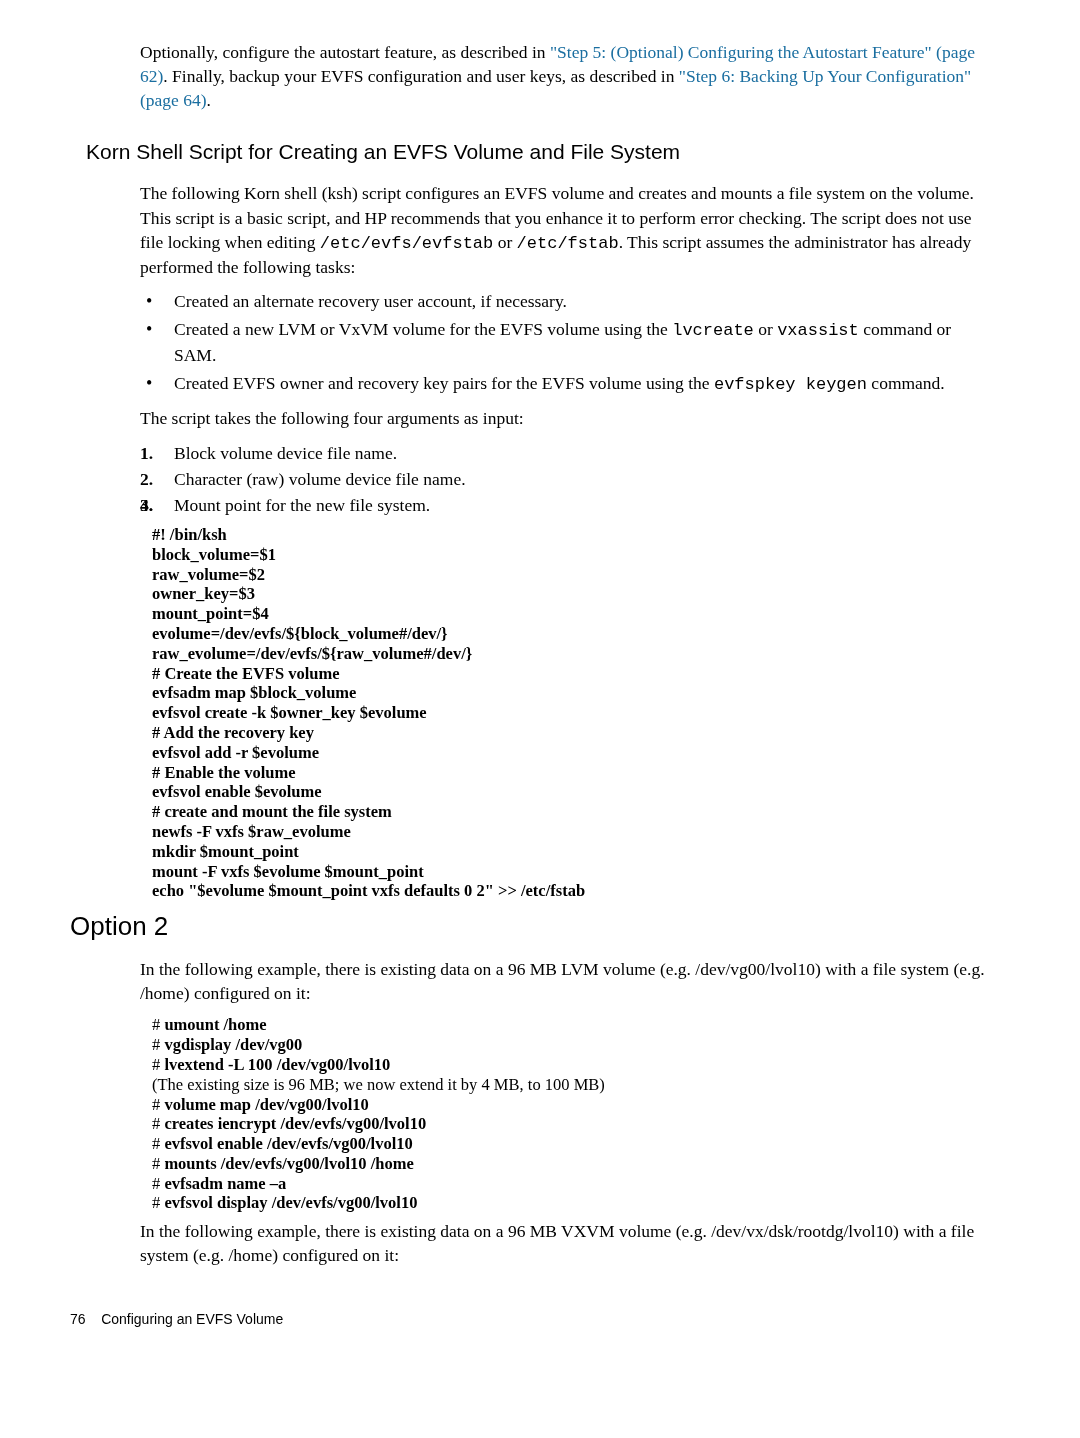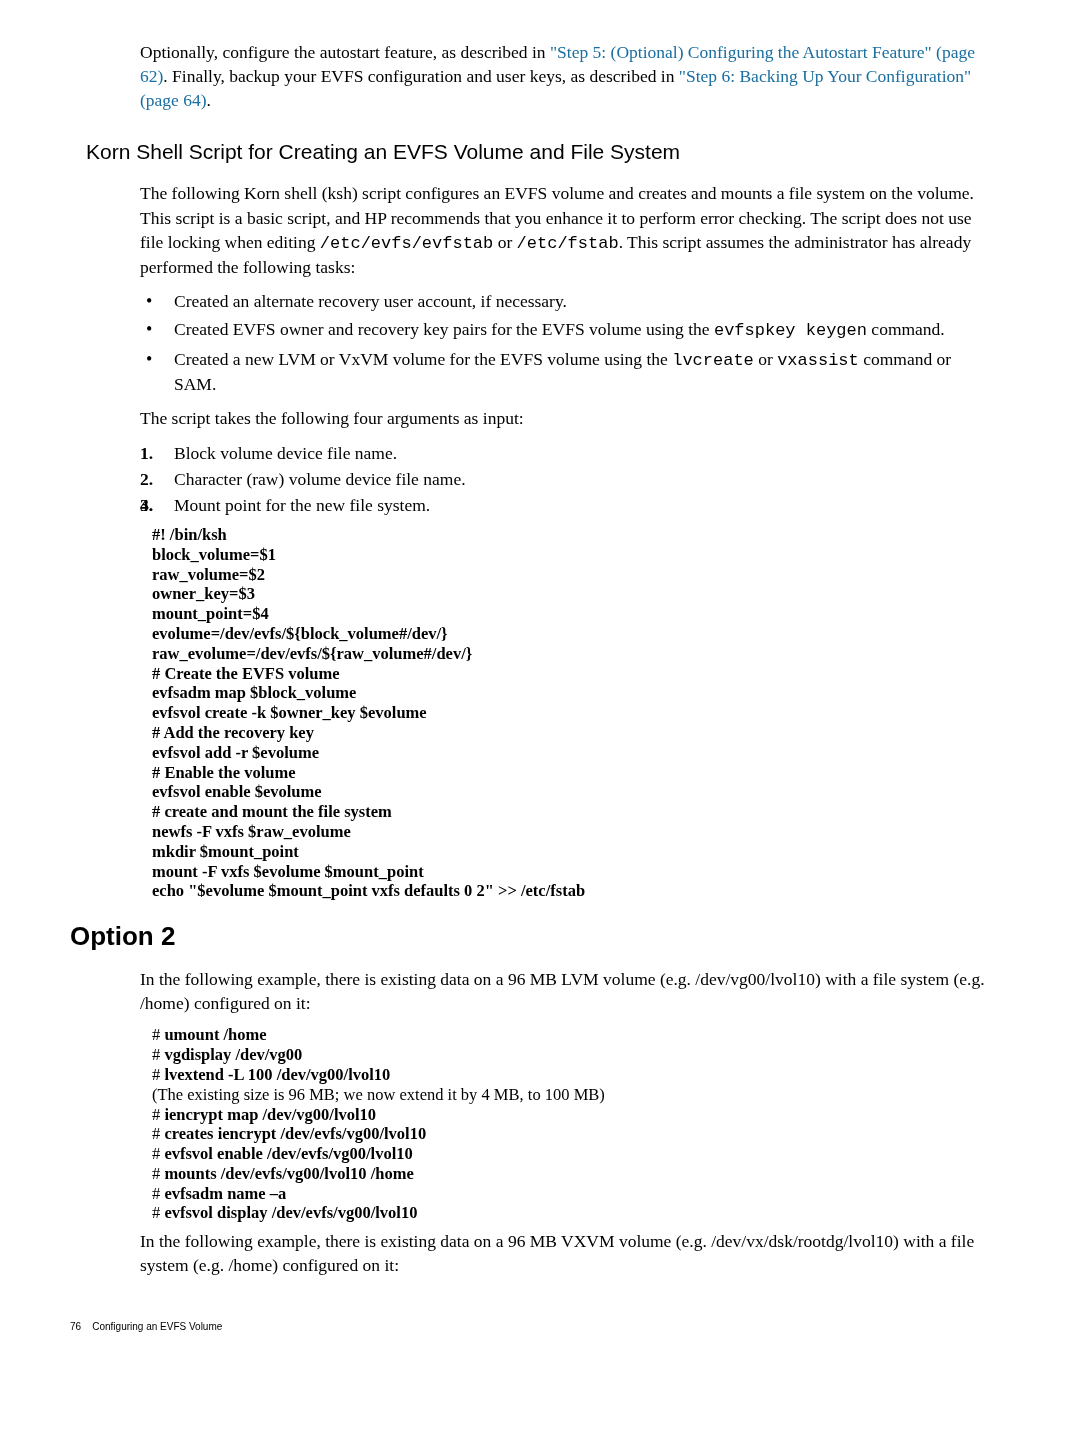--- a/index.html
+++ b/index.html
@@ -21,23 +21,23 @@
     h2.heading-korn {
       font-family: Arial, Helvetica, sans-serif;
       font-weight: 300;
       font-size: 21px;
       margin-top: 26px;
       margin-bottom: 14px;
       margin-left: -54px;
     }
     h2.heading-option {
       font-family: Arial, Helvetica, sans-serif;
-      font-weight: 700;
+      font-weight: 400;
       font-size: 26px;
-      margin-top: 18px;
+      margin-top: 8px;
       margin-bottom: 12px;
       margin-left: -70px;
     }
     .mono {
       font-family: "Courier New", Courier, monospace;
       font-size: 17px;
     }
     ul.bullets {
       list-style: none;
       margin: 4px 0 10px 0;
@@ -73,45 +73,45 @@
       font-family: Liberation Serif, serif;
       font-size: 16.5px;
       line-height: 1.2;
       white-space: pre;
       margin: 6px 0 6px 12px;
     }
     pre.code .bold { font-weight: bold; }
     pre.code .plain { font-weight: normal; }
     .footer {
       font-family: Arial, Helvetica, sans-serif;
-      font-size: 10px;
+      font-size: 14px;
       margin-top: 42px;
       margin-left: -70px;
     }
   </style>
 </head>
 <body>
 
 <p class="para">
   <span>Optionally, configure the autostart feature, as described in </span><span class="link">"Step 5: (Optional) Configuring the Autostart Feature" (page 62)</span><span>. Finally, backup your EVFS configuration and user keys, as described in </span><span class="link">"Step 6: Backing Up Your Configuration" (page 64)</span><span>.</span>
 </p>
 
 <h2 class="heading-korn">Korn Shell Script for Creating an EVFS Volume and File System</h2>
 
 <p class="para">
   <span>The following Korn shell (ksh) script configures an EVFS volume and creates and mounts a file system on the volume. This script is a basic script, and HP recommends that you enhance it to perform error checking. The script does not use file locking when editing </span><span class="mono">/etc/evfs/evfstab</span><span> or </span><span class="mono">/etc/fstab</span><span>. This script assumes the administrator has already performed the following tasks:</span>
 </p>
 
 <ul class="bullets">
   <li><span>Created an alternate recovery user account, if necessary.</span></li>
   <li>
-    <span>Created EVFS owner and recovery key pairs for the EVFS volume using the </span><span class="mono">evfspkey keygen</span><span> command.</span>
+    <span>Created a new LVM or VxVM volume for the EVFS volume using the </span><span class="mono">lvcreate</span><span> or </span><span class="mono">vxassist</span><span> command or SAM.</span>
   </li>
   <li>
-    <span>Created a new LVM or VxVM volume for the EVFS volume using the </span><span class="mono">lvcreate</span><span> or </span><span class="mono">vxassist</span><span> command or SAM.</span>
+    <span>Created EVFS owner and recovery key pairs for the EVFS volume using the </span><span class="mono">evfspkey keygen</span><span> command.</span>
   </li>
 </ul>
 
 <p class="para">The script takes the following four arguments as input:</p>
 
 <ol class="numlist">
   <li><span class="num">1.</span><span>Block volume device file name.</span></li>
   <li><span class="num">2.</span><span>Character (raw) volume device file name.</span></li>
   <li><span class="num">3.</span></li>
   <li><span class="num">4.</span><span>Mount point for the new file system.</span></li>
@@ -138,21 +138,21 @@
 echo "$evolume $mount_point vxfs defaults 0 2" &gt;&gt; /etc/fstab</span></pre>
 
 <h2 class="heading-option">Option 2</h2>
 
 <p class="para">In the following example, there is existing data on a 96 MB LVM volume (e.g. /dev/vg00/lvol10) with a file system (e.g. /home) configured on it:</p>
 
 <pre class="code" id="option2-code"><span class="plain"># </span><span class="bold">umount /home</span>
 <span class="plain"># </span><span class="bold">vgdisplay /dev/vg00</span>
 <span class="plain"># </span><span class="bold">lvextend -L 100 /dev/vg00/lvol10</span>
 <span class="plain">(The existing size is 96 MB; we now extend it by 4 MB, to 100 MB)</span>
-<span class="plain"># </span><span class="bold">iencrypt map /dev/vg00/lvol10</span>
+<span class="plain"># </span><span class="bold">volume map /dev/vg00/lvol10</span>
 <span class="plain"># </span><span class="bold">creates iencrypt /dev/evfs/vg00/lvol10</span>
 <span class="plain"># </span><span class="bold">evfsvol enable /dev/evfs/vg00/lvol10</span>
 <span class="plain"># </span><span class="bold">mounts /dev/evfs/vg00/lvol10 /home</span>
 <span class="plain"># </span><span class="bold">evfsadm name –a</span>
 <span class="plain"># </span><span class="bold">evfsvol display /dev/evfs/vg00/lvol10</span></pre>
 
 <p class="para">In the following example, there is existing data on a 96 MB VXVM volume (e.g. /dev/vx/dsk/rootdg/lvol10) with a file system (e.g. /home) configured on it:</p>
 
 <div class="footer">
   <span>76</span>&nbsp;&nbsp;&nbsp;&nbsp;<span>Configuring an EVFS Volume</span>

